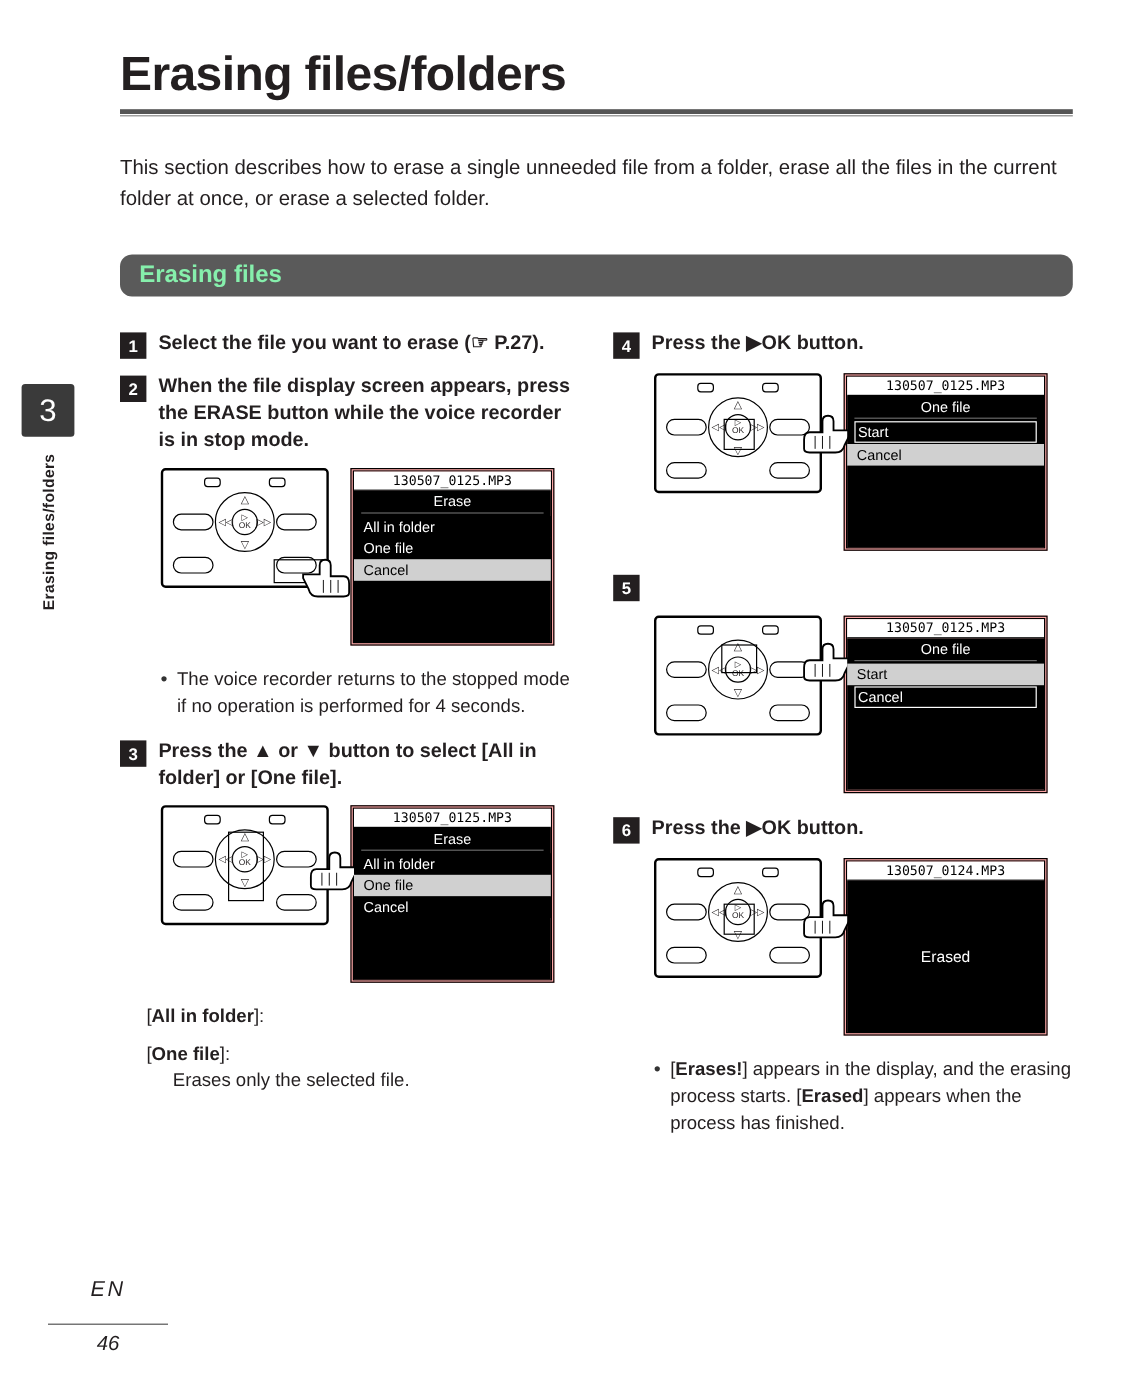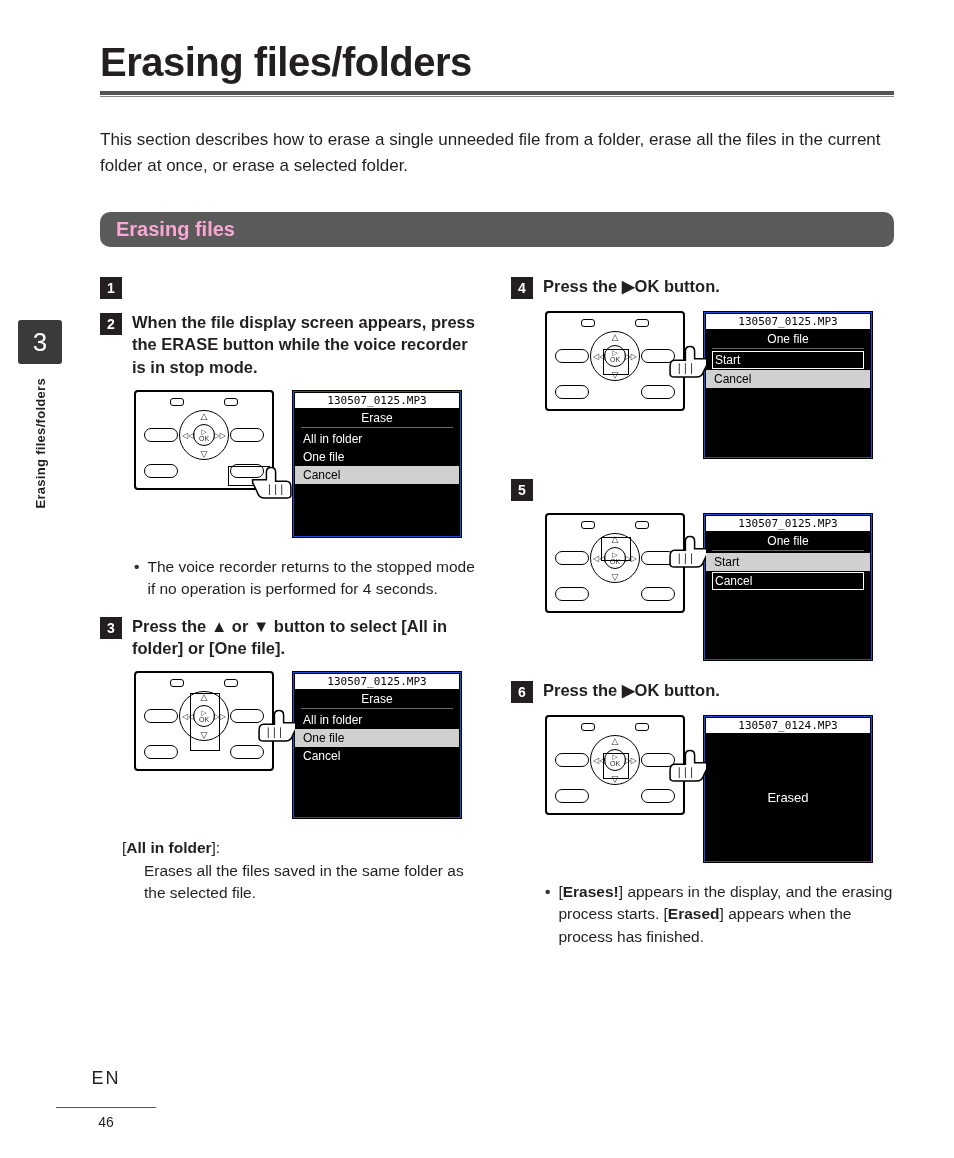--- a/index.html
+++ b/index.html
@@ -18,21 +18,21 @@
     font-size: 40px;
     letter-spacing: -0.5px;
     margin-bottom: 6px;
     font-stretch: condensed;
   }
   .hr1 { border: none; border-top: 4px solid #555; margin-bottom: 1px;}
   .hr2 { border: none; border-top: 1px solid #888; margin-bottom: 30px;}
   .intro { font-size: 17px; line-height: 1.5; margin-bottom: 34px; }
   .section-bar {
     background: #5a5a5a;
-    color: #f9a8d4;
+    color: #86efac;
     font-family: "Arial Black", sans-serif;
     font-weight: 900;
     font-size: 20px;
     padding: 6px 16px;
     border-radius: 10px;
     margin-bottom: 28px;
     font-stretch: condensed;
   }
   .columns { display: flex; gap: 28px; }
   .col { flex: 1; }
@@ -70,21 +70,21 @@
   .dev-arrow.up{top:0;left:50%;transform:translateX(-50%);}
   .dev-arrow.down{bottom:0;left:50%;transform:translateX(-50%);}
   .dev-arrow.left{left:2px;top:50%;transform:translateY(-50%);font-size:8px;}
   .dev-arrow.right{right:2px;top:50%;transform:translateY(-50%);font-size:8px;}
   .dev-botrow { display:flex; justify-content:space-between; margin-top:4px;}
   .hl-box{position:absolute;border:1.5px solid #000;}
   .hand{position:absolute;}
   .hand svg{width:46px;height:36px;}
   
   .screen{
-    width:170px; border:1px solid #000; background:#1d4ed8; padding:1px;
+    width:170px; border:1px solid #000; background:#fca5a5; padding:1px;
   }
   .scr-inner{border:1px solid #000;}
   .scr-filebar{background:#fff;color:#000;font-size:11px;font-family:monospace,Arial;text-align:center;padding:1px 0;border-bottom:1px solid #000;}
   .scr-body{background:#000;height:126px;position:relative;color:#fff;font-size:12px;font-family:Arial,sans-serif;}
   .scr-header{color:#fff;text-align:center;font-size:12px;padding-top:2px;}
   .scr-rule{height:1px;background:#666;margin:2px 6px;}
   .scr-row{padding:2px 8px;font-size:12px;background:#000;color:#fff;}
   .scr-row.sel{background:#d0d0d0;color:#000;}
   .scr-row.boxed{border:1px solid #fff;margin:1px 6px;padding:1px 2px;}
   .scr-center-msg{position:absolute;top:50%;left:0;right:0;text-align:center;transform:translateY(-50%);font-size:13px;}
@@ -99,26 +99,27 @@
     font-size:26px;font-weight:400;border-radius:3px;
     margin-bottom:14px;
   }
   .side-text{
     writing-mode: vertical-rl;
     transform: rotate(180deg);
     font-family:"Arial Black",sans-serif;
     font-weight:900;font-size:13px;letter-spacing:0.3px;
   }
   .footer{
-    position:absolute; left:56px; bottom:28px; width:100px;
+    position:absolute; left:40px; bottom:28px; width:100px;
     text-align:center;
+    font-style:italic;
   }
   .footer-en{font-size:18px;letter-spacing:2px;margin-bottom:18px;}
   .footer-hr{border:none;border-top:1.5px solid #555;margin-bottom:6px;}
-  .footer-pn{font-size:14px;}
+  .footer-pn{font-size:17px;}
   .glyph-tri{font-family:Arial,sans-serif;}
 </style>
 </head>
 <body>
 
 <div class="side-tab">
   <div class="side-num">3</div>
   <div class="side-text">Erasing files/folders</div>
 </div>
 
@@ -129,20 +130,21 @@
 <p class="intro">This section describes how to erase a single unneeded file from a folder, erase all the files in the current folder at once, or erase a selected folder.</p>
 
 <div class="section-bar">Erasing files</div>
 
 <div class="columns">
 
   <div class="col">
 
     <div class="step">
       <div class="step-num">1</div>
+      <div class="step-body">Select the file you want to erase (☞ P.27).</div>
     </div>
 
     <div class="step">
       <div class="step-num">2</div>
       <div class="step-body">
         <span>When the file display screen appears, press the </span><span>ERASE</span><span> button while the voice recorder is in stop mode.</span>
       </div>
     </div>
 
     <div class="img-pair">
@@ -252,21 +254,24 @@
             <div class="scr-row">All in folder</div>
             <div class="scr-row sel">One file</div>
             <div class="scr-row">Cancel</div>
           </div>
         </div>
       </div>
     </div>
 
     <div class="def-block">
       <div>[<span class="def-term">All in folder</span>]:</div>
-      <div class="def-body">Erases all the files saved in the same folder as the selected file.</div>
+    </div>
+    <div class="def-block">
+      <div>[<span class="def-term">One file</span>]:</div>
+      <div class="def-body">Erases only the selected file.</div>
     </div>
 
   </div>
 
   <div class="col">
 
     <div class="step">
       <div class="step-num">4</div>
       <div class="step-body">
         <span>Press the </span><span class="glyph-tri">▶</span><span class="heavy">OK</span><span> button.</span>

